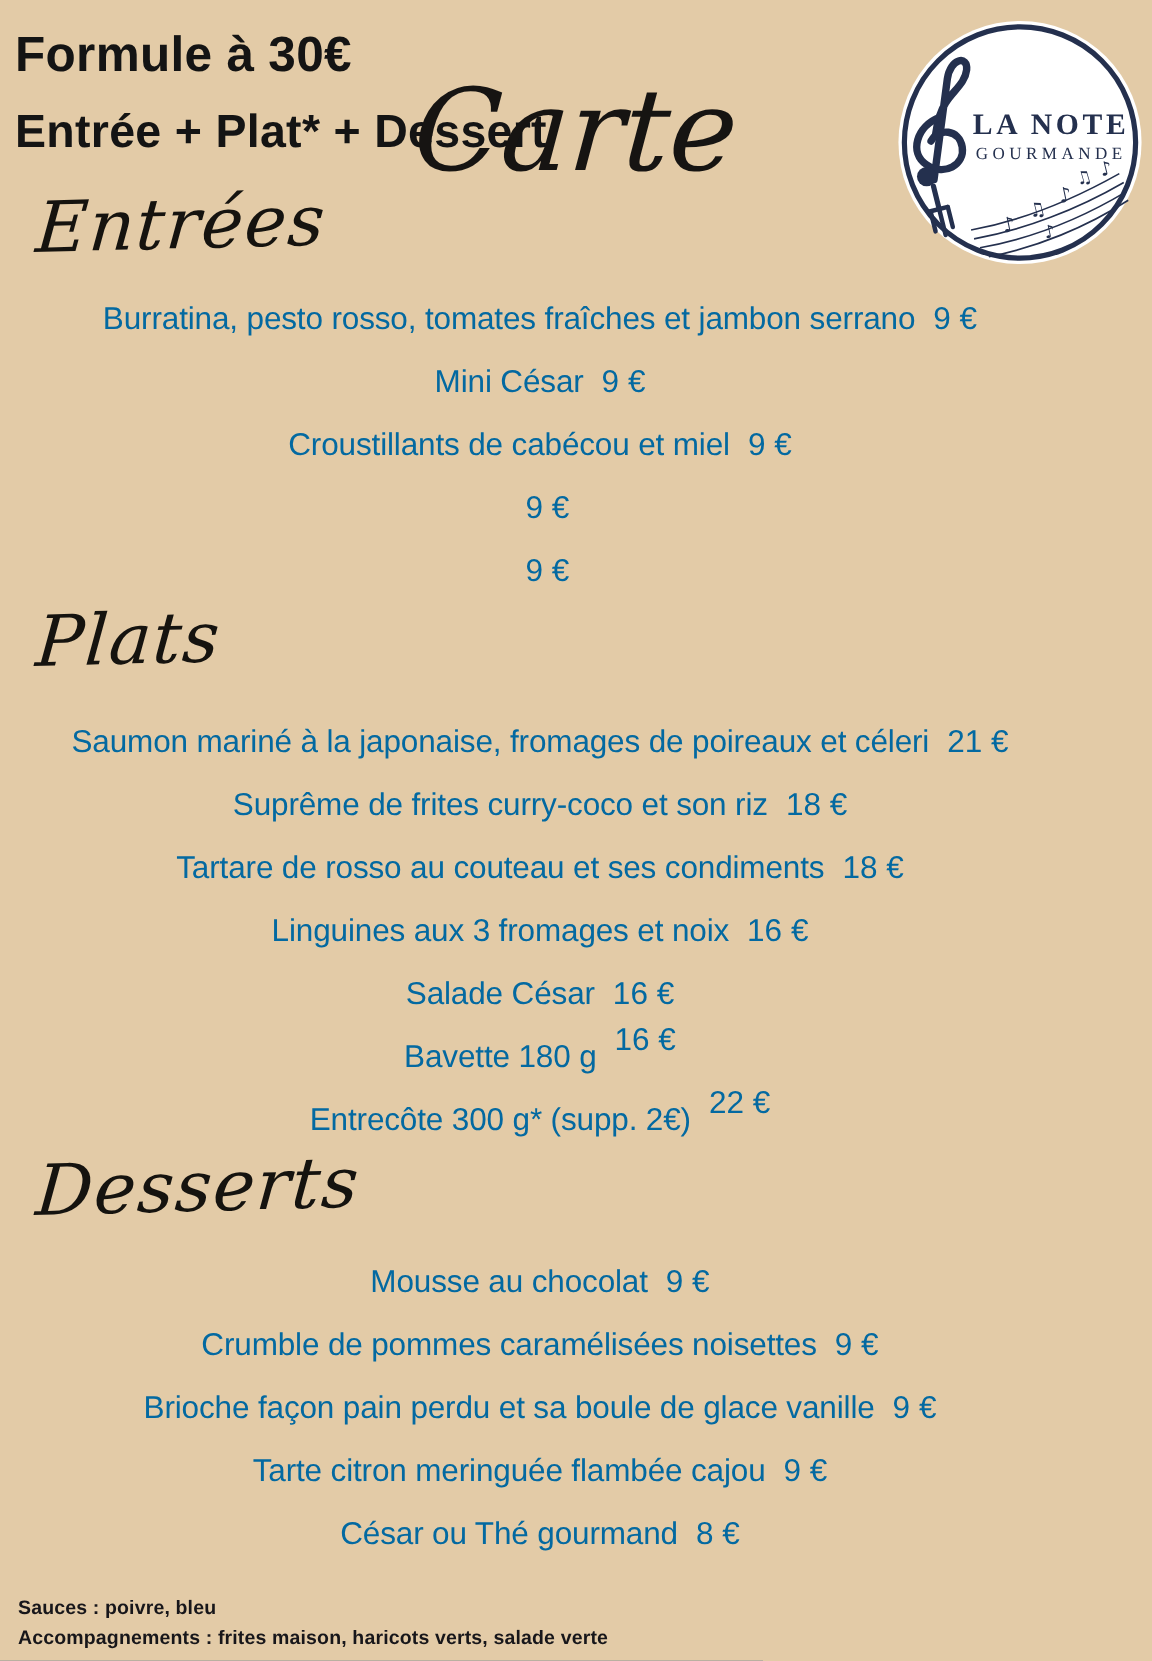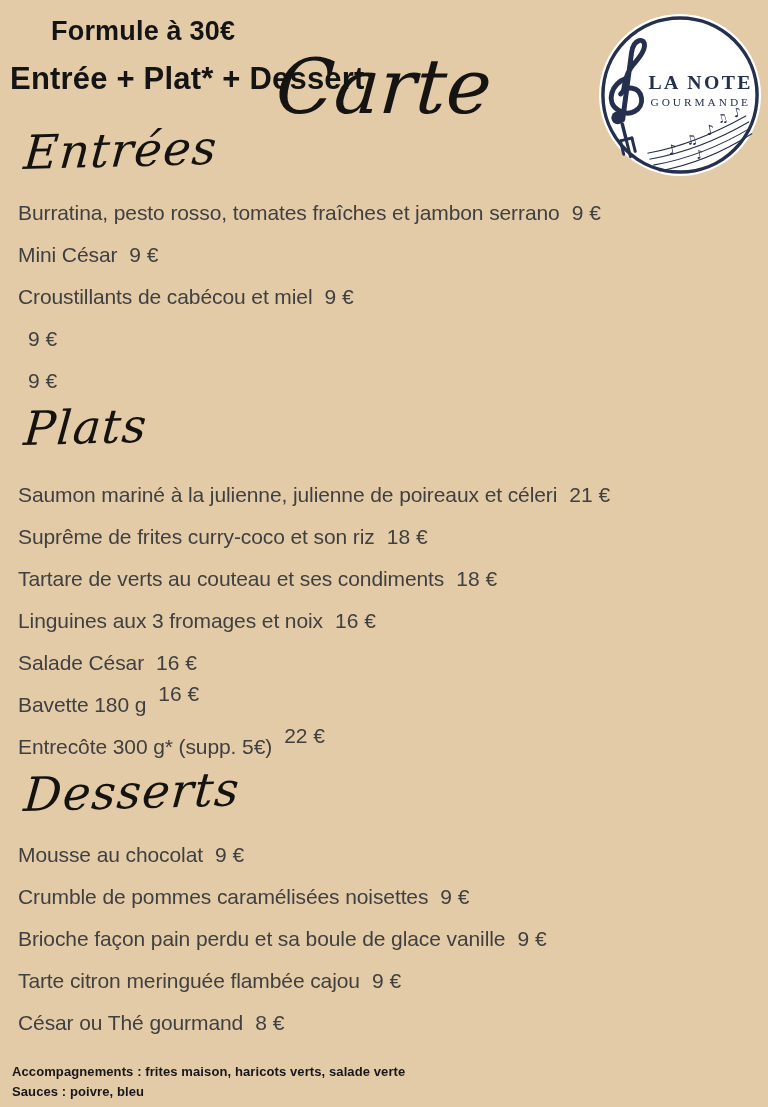--- a/index.html
+++ b/index.html
@@ -9,21 +9,21 @@
     background:#e3cba7;
     overflow:hidden;
     font-family:"Liberation Sans", sans-serif;
     color:#2b2a28;
   }
   
   .formula{
     position:absolute;top:12px;left:10px;
     color:#141414;font-weight:bold;line-height:1.45;
   }
-  .formula .f1{font-size:27px;letter-spacing:.2px;margin-left:41px;}
+  .formula .f1{font-size:33px;letter-spacing:.2px;}
   .formula .f2{font-size:31px;margin-top:6px;letter-spacing:.2px;text-align:right;}
   .carte-title{
     position:absolute;top:42px;left:0;width:100%;
     text-align:center;
     font-family:"DejaVu Serif", serif;font-style:italic;
     font-size:76px;color:#161412;
     transform:skewX(-4deg);
     pointer-events:none;
   }
   
@@ -33,22 +33,22 @@
   .section-heading{
     font-family:"DejaVu Serif", serif;font-style:italic;
     font-size:47px;line-height:1.15;color:#15130f;
     margin:0 0 12px 6px;
     transform:skewX(-6deg) rotate(-1.5deg);
     transform-origin:left bottom;
     letter-spacing:1px;
   }
   .section-1 .section-heading{margin-bottom:18px;}
   .menu-row{
-    display:flex;justify-content:flex-start;align-items:center;
-    height:42px;font-size:21px;color:#404040;
+    display:flex;justify-content:center;align-items:center;
+    height:42px;font-size:21px;color:#0369a1;
   }
   .menu-row .item-name{letter-spacing:-0.1px;padding-left:2px;}
   .menu-row .item-price{white-space:nowrap;padding-left:12px;font-size:21px;}
   
   .section-1 .menu-row:nth-child(6) .item-price,
   .section-1 .menu-row:nth-child(7) .item-price{transform:translateY(-11px);}
   
   .footer{
     position:absolute;left:12px;bottom:6px;
     font-size:13px;font-weight:bold;color:#17161a;line-height:1.5;
@@ -129,51 +129,51 @@
   <div class="menu-row">
     <span class="item-price">9 €</span>
   </div>
 </div>
   </div>
 
   <div class="section section-1">
     <div class="section-heading">Plats</div>
     <div class="rows">
   <div class="menu-row">
-    <span class="item-name">Saumon mariné à la julienne, julienne de poireaux et céleri</span>
+    <span class="item-name">Saumon mariné à la japonaise, fromages de poireaux et céleri</span>
     <span class="item-price">21 €</span>
   </div>
 
   <div class="menu-row">
     <span class="item-name">Suprême de frites curry-coco et son riz</span>
     <span class="item-price">18 €</span>
   </div>
 
   <div class="menu-row">
-    <span class="item-name">Tartare de verts au couteau et ses condiments</span>
+    <span class="item-name">Tartare de rosso au couteau et ses condiments</span>
     <span class="item-price">18 €</span>
   </div>
 
   <div class="menu-row">
     <span class="item-name">Linguines aux 3 fromages et noix</span>
     <span class="item-price">16 €</span>
   </div>
 
   <div class="menu-row">
     <span class="item-name">Salade César</span>
     <span class="item-price">16 €</span>
   </div>
 
   <div class="menu-row">
     <span class="item-name">Bavette 180 g</span>
     <span class="item-price">16 €</span>
   </div>
 
   <div class="menu-row">
-    <span class="item-name">Entrecôte 300 g* (supp. 5€)</span>
+    <span class="item-name">Entrecôte 300 g* (supp. 2€)</span>
     <span class="item-price">22 €</span>
   </div>
 </div>
   </div>
 
   <div class="section section-2">
     <div class="section-heading">Desserts</div>
     <div class="rows">
   <div class="menu-row">
     <span class="item-name">Mousse au chocolat</span>
@@ -197,17 +197,17 @@
 
   <div class="menu-row">
     <span class="item-name">César ou Thé gourmand</span>
     <span class="item-price">8 €</span>
   </div>
 </div>
   </div>
 </div>
 
   <div class="footer">
+    <div>Sauces : poivre, bleu</div>
     <div>Accompagnements : frites maison, haricots verts, salade verte</div>
-    <div>Sauces : poivre, bleu</div>
   </div>
 
 </div>
 
 </body></html>

